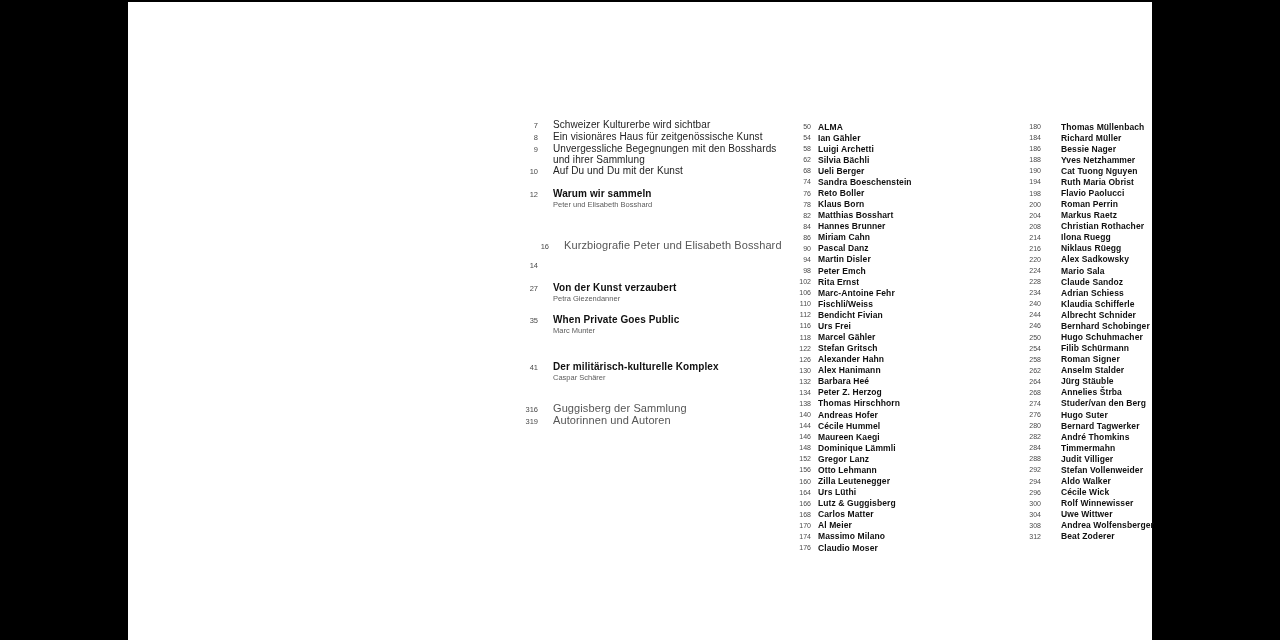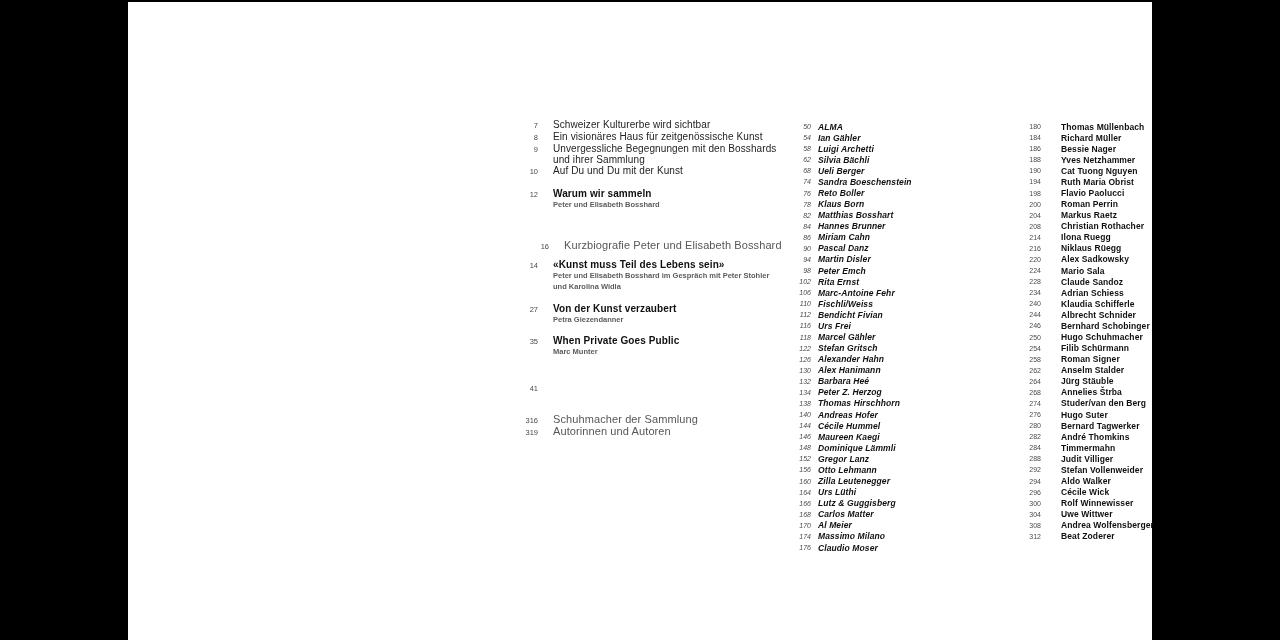--- a/index.html
+++ b/index.html
@@ -20,24 +20,24 @@
   .toc-entry{display:flex;align-items:flex-start;}
   .toc-num{
     width:15px;flex:none;text-align:right;
     font-size:7.5px;line-height:11px;color:#4a4a4a;
     padding-top:1px;
   }
   .toc-body{margin-left:15px;}
   .toc-line{font-size:10px;line-height:11px;color:#232323;letter-spacing:.1px;white-space:nowrap;}
   .toc-entry.bold .toc-line{font-weight:700;color:#101010;}
   .toc-entry.small .toc-line{font-size:11px;color:#565656;}
-  .toc-sub{font-size:7.5px;line-height:11px;color:#5c5c5c;white-space:nowrap;font-weight:bold;}
+  .toc-sub{font-size:7.5px;line-height:11px;color:#5c5c5c;white-space:nowrap;}
 
   
-  #artists-1{left:650px;top:119px;font-style:italic;}
+  #artists-1{left:650px;top:119px;}
   #artists-2{left:880px;top:119px;}
   .artist-row{display:flex;align-items:center;height:11.08px;}
   .artist-num{
     width:33px;flex:none;text-align:right;
     font-size:7px;color:#4a4a4a;
   }
   #artists-1 .artist-name{margin-left:7px;}
   #artists-2 .artist-name{margin-left:20px;}
   .artist-name{
     font-size:8.5px;font-weight:700;color:#101010;
@@ -89,25 +89,20 @@
         <div class="toc-entry small">
           <span class="toc-num">16</span>
           <div class="toc-body">
             <div class="toc-line">Kurzbiografie Peter und Elisabeth Bosshard</div>
           </div>
         </div>
       </div>
       <div class="toc-group" style="margin-bottom: 11px;">
         <div class="toc-entry bold">
           <span class="toc-num">14</span>
-          <div class="toc-body">
-            <div class="toc-line">«Kunst muss Teil des Lebens sein»</div>
-            <div class="toc-sub">Peter und Elisabeth Bosshard im Gespräch mit Peter Stohler</div>
-            <div class="toc-sub">und Karolina Widla</div>
-          </div>
         </div>
       </div>
       <div class="toc-group" style="margin-bottom: 10px;">
         <div class="toc-entry bold">
           <span class="toc-num">27</span>
           <div class="toc-body">
             <div class="toc-line">Von der Kunst verzaubert</div>
             <div class="toc-sub">Petra Giezendanner</div>
           </div>
         </div>
@@ -117,27 +112,31 @@
           <span class="toc-num">35</span>
           <div class="toc-body">
             <div class="toc-line">When Private Goes Public</div>
             <div class="toc-sub">Marc Munter</div>
           </div>
         </div>
       </div>
       <div class="toc-group" style="margin-bottom: 20px;">
         <div class="toc-entry bold">
           <span class="toc-num">41</span>
+          <div class="toc-body">
+            <div class="toc-line">Der militärisch-kulturelle Komplex</div>
+            <div class="toc-sub">Caspar Schärer</div>
+          </div>
         </div>
       </div>
       <div class="toc-group" style="margin-bottom: 10px;">
         <div class="toc-entry small">
           <span class="toc-num">316</span>
           <div class="toc-body">
-            <div class="toc-line">Schuhmacher der Sammlung</div>
+            <div class="toc-line">Guggisberg der Sammlung</div>
           </div>
         </div>
         <div class="toc-entry small">
           <span class="toc-num">319</span>
           <div class="toc-body">
             <div class="toc-line">Autorinnen und Autoren</div>
           </div>
         </div>
       </div>
     </div>

